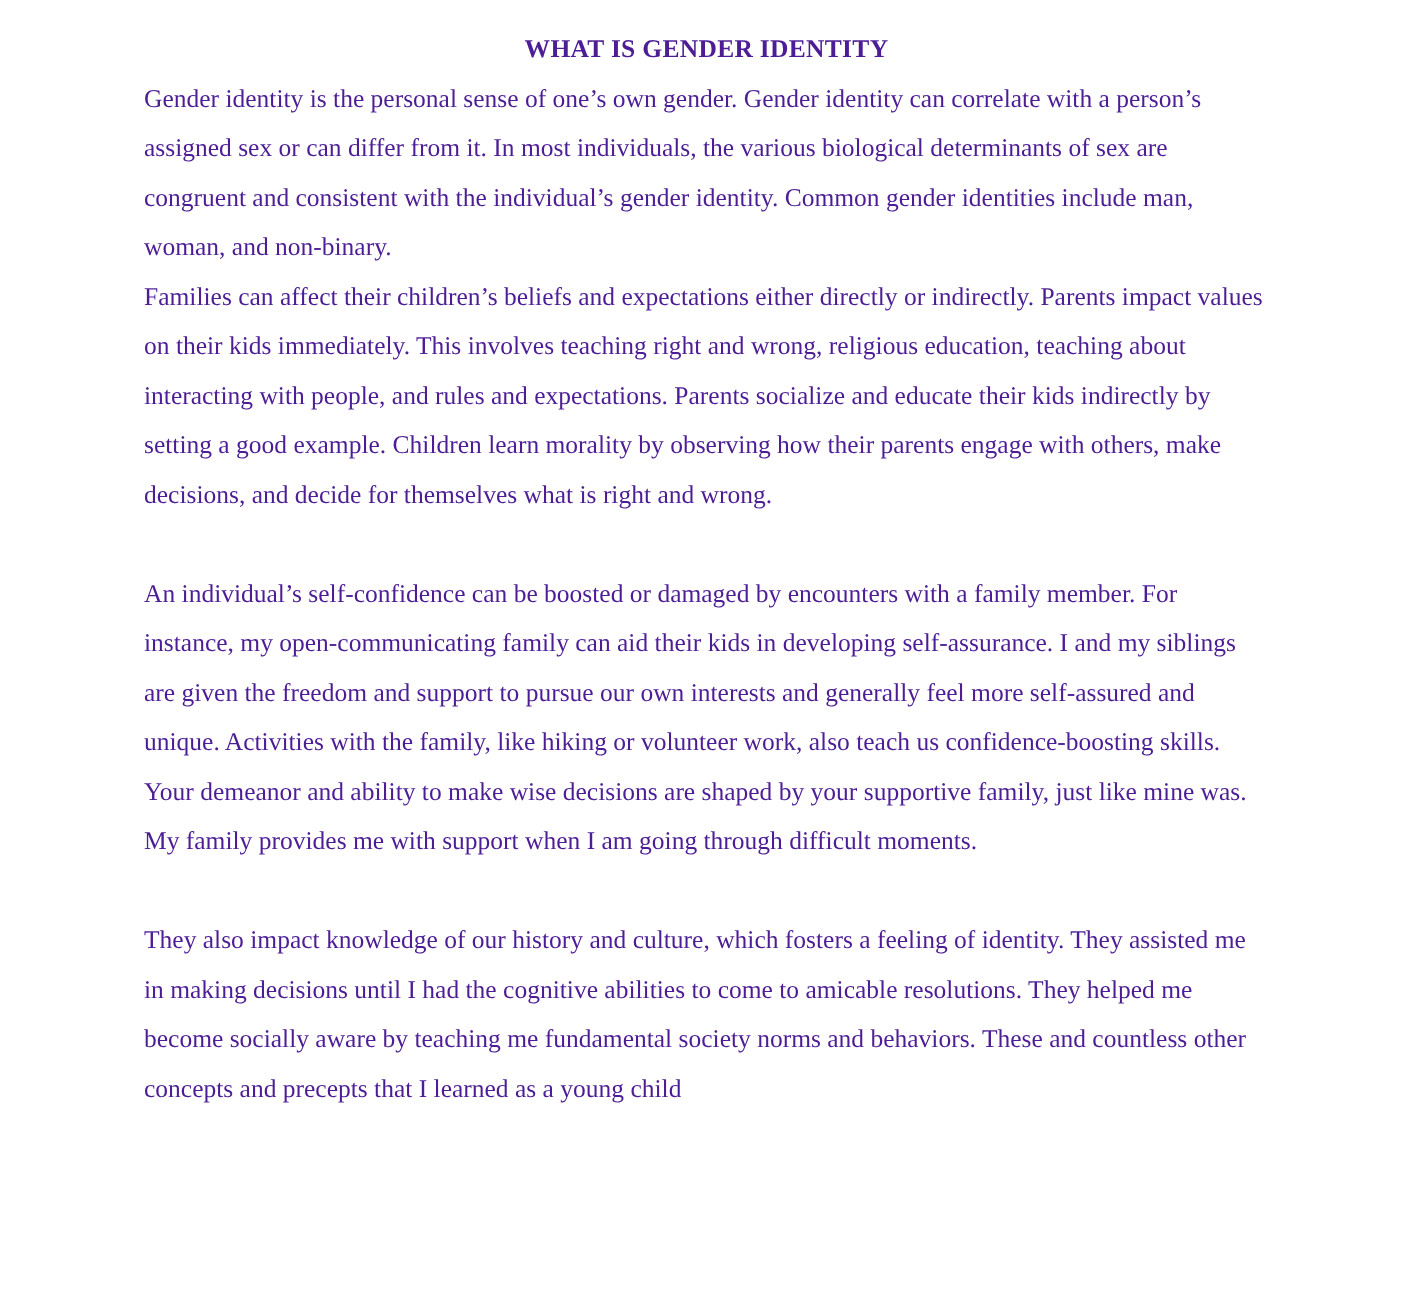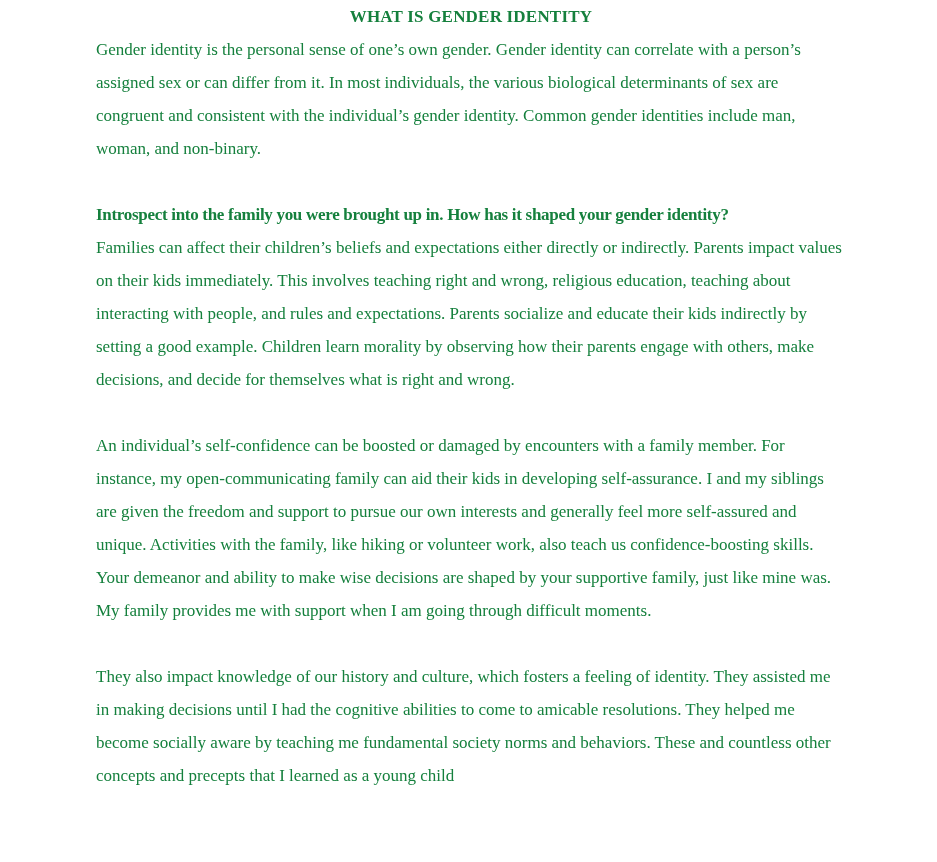--- a/index.html
+++ b/index.html
@@ -12,22 +12,23 @@
     background: #ffffff;
     overflow: hidden;
   }
   .page {
     box-sizing: border-box;
     width: 937px;
     padding: 0 91px 0 96px;
     font-family: "Liberation Serif", serif;
     font-size: 17px;
     line-height: 33px;
-    color: #15803d;
+    color: #4c1d95;
     text-align: left;
+    margin-top: 16px;
   }
   .doc-title {
     margin: 0;
     font-size: 17px;
     font-weight: bold;
     text-align: center;
     line-height: 33px;
     letter-spacing: 0.2px;
   }
   .para {
@@ -42,20 +43,19 @@
   }
 </style>
 </head>
 <body>
 
 <div class="page">
   <h1 class="doc-title">WHAT IS GENDER IDENTITY</h1>
 
   <p class="para">Gender identity is the personal sense of one’s own gender. Gender identity can correlate with a person’s assigned sex or can differ from it. In most individuals, the various biological determinants of sex are congruent and consistent with the individual’s gender identity. Common gender identities include man, woman, and non-binary.</p>
 
-  <p class="para bold gap-before">Introspect into the family you were brought up in. How has it shaped your gender identity?</p>
 
   <p class="para">Families can affect their children’s beliefs and expectations either directly or indirectly. Parents impact values on their kids immediately. This involves teaching right and wrong, religious education, teaching about interacting with people, and rules and expectations. Parents socialize and educate their kids indirectly by setting a good example. Children learn morality by observing how their parents engage with others, make decisions, and decide for themselves what is right and wrong.</p>
 
   <p class="para gap-before">An individual’s self-confidence can be boosted or damaged by encounters with a family member. For instance, my open-communicating family can aid their kids in developing self-assurance. I and my siblings are given the freedom and support to pursue our own interests and generally feel more self-assured and unique. Activities with the family, like hiking or volunteer work, also teach us confidence-boosting skills. Your demeanor and ability to make wise decisions are shaped by your supportive family, just like mine was. My family provides me with support when I am going through difficult moments.</p>
 
   <p class="para gap-before">They also impact knowledge of our history and culture, which fosters a feeling of identity. They assisted me in making decisions until I had the cognitive abilities to come to amicable resolutions. They helped me become socially aware by teaching me fundamental society norms and behaviors. These and countless other concepts and precepts that I learned as a young child</p>
 </div>
 
 </body></html>

